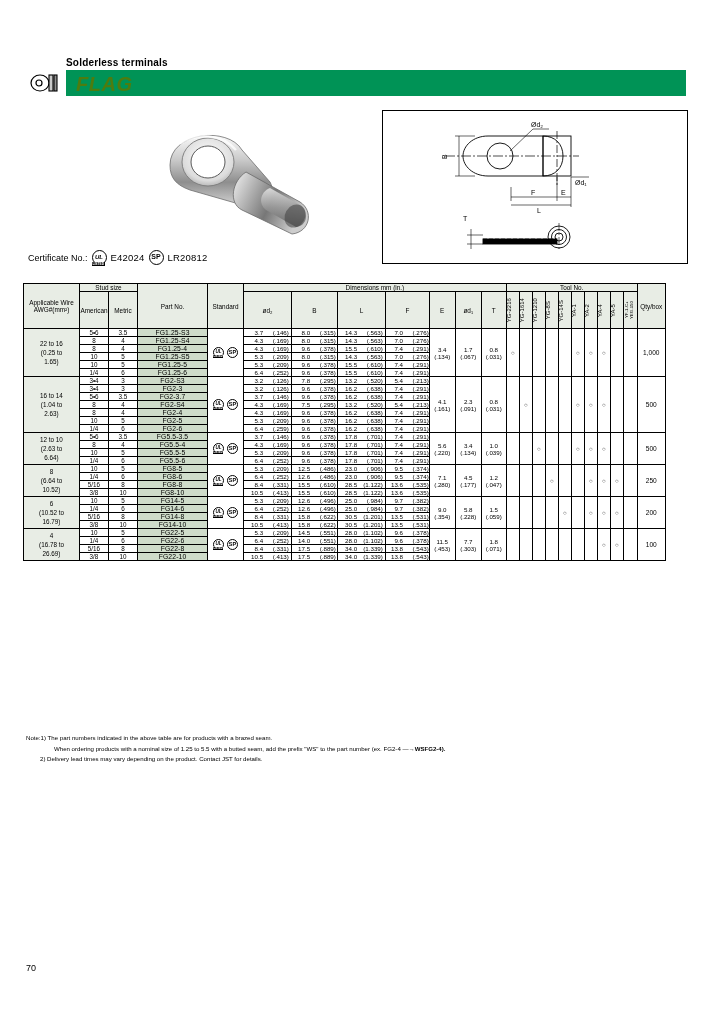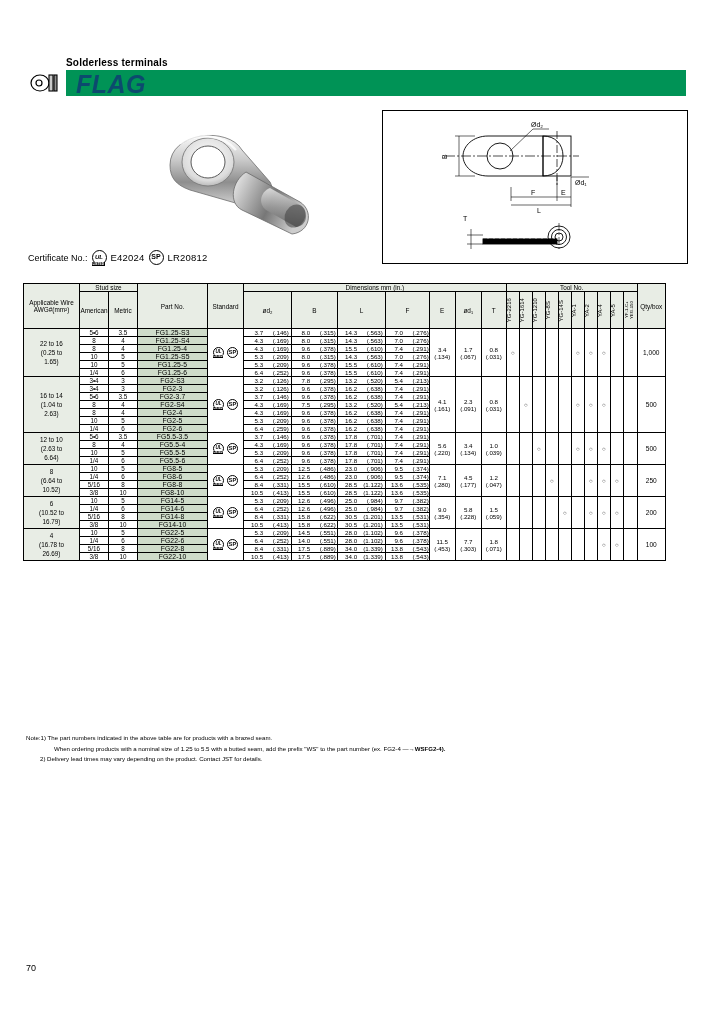--- a/index.html
+++ b/index.html
@@ -2,21 +2,21 @@
 <html><head>
 <meta charset="utf-8">
 <style>
   html,body{margin:0;padding:0;background:#b9b9b9;}
   body{font-family:"Liberation Sans",sans-serif;}
   .page{position:relative;width:720px;height:1012px;background:#fff;overflow:hidden;}
 
   
   .hdr-sub{position:absolute;left:66px;top:57px;font-size:10px;font-weight:bold;letter-spacing:.2px;color:#000;}
   .hdr-bar{position:absolute;left:66px;top:70px;width:620px;height:26px;background:#009356;}
-  .hdr-title{position:absolute;left:76px;top:71px;font-size:25px;font-weight:bold;font-style:italic;color:#0c4a6e;letter-spacing:.5px;line-height:26px;}
+  .hdr-title{position:absolute;left:76px;top:71px;font-size:20px;font-weight:bold;font-style:italic;color:#4d7c0f;letter-spacing:.5px;line-height:26px;}
   .hdr-icon{position:absolute;left:30px;top:71px;width:30px;height:24px;}
 
   
   .photo{position:absolute;left:150px;top:110px;width:200px;height:140px;}
 
   
   .draw-box{position:absolute;left:382px;top:110px;width:304px;height:152px;border:1px solid #000;background:#fff;}
   .draw-box svg{display:block;}
 
   

